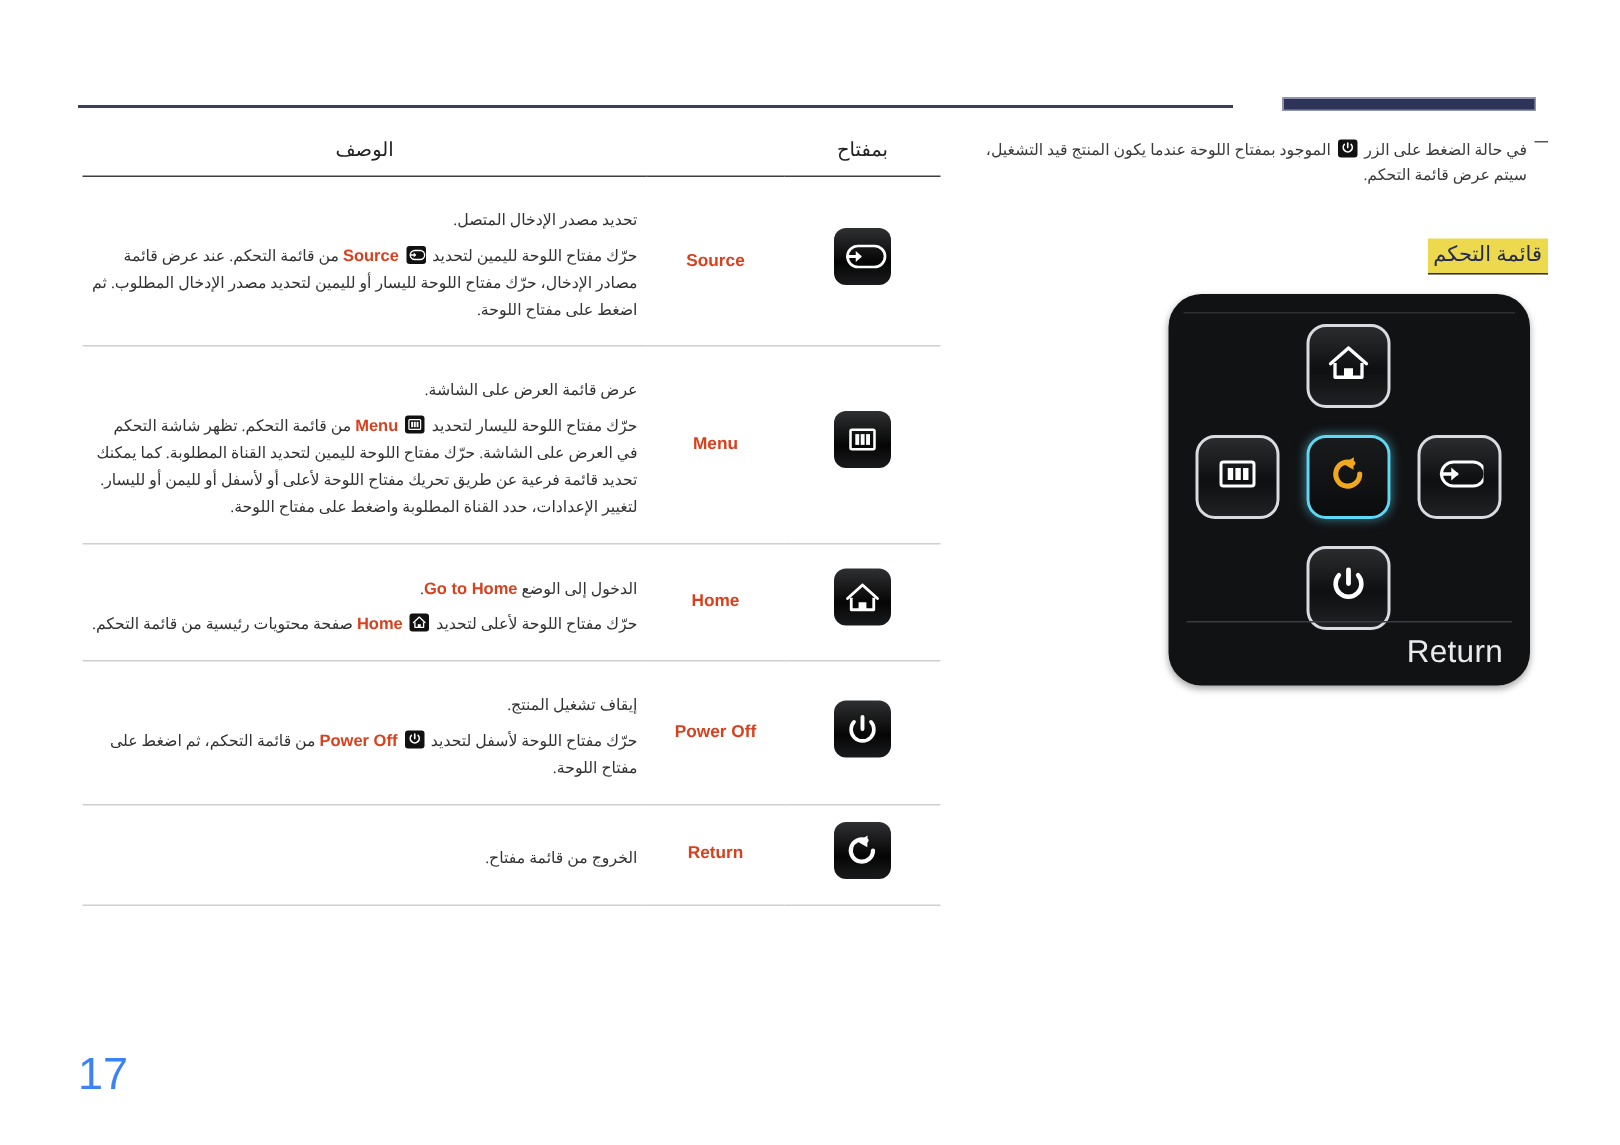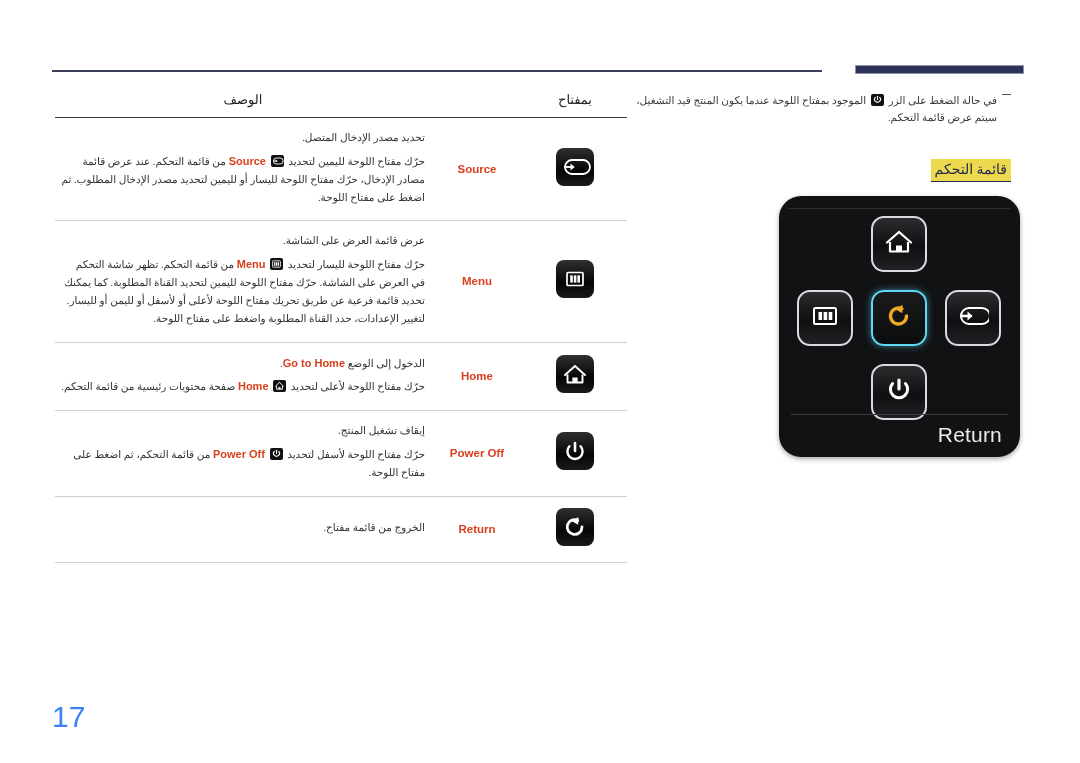--- a/index.html
+++ b/index.html
@@ -27,21 +27,21 @@
     position: absolute;
     left: 855px; top: 65px;
     width: 169px; height: 9px;
     background: #2e3457;
     border: 1px solid #8e92ab;
   }
 
   
   .right-col {
     position: absolute;
-    right: 69px; top: 92px;
+    right: 48px; top: 92px;
     width: 375px;
   }
   .note {
     position: relative;
     direction: rtl;
     text-align: right;
     font-family: "Liberation Serif", "DejaVu Serif", serif;
     font-size: 10.5px;
     line-height: 1.65;
     color: #3a3a3a;
@@ -179,21 +179,21 @@
     font-weight: 700;
     direction: ltr;
   }
   td.c-desc {
     text-align: right;
     font-family: "Liberation Serif", "DejaVu Serif", serif;
     font-size: 10.5px;
     line-height: 1.7;
     color: #333;
   }
-  .desc-line { margin: 0 0 2px 0; }
+  .desc-line { margin: 10px 0 2px 0; }
   .desc-line.second { margin-top: 5px; }
   .kw {
     color: #d9411e;
     font-family: "Liberation Sans", sans-serif;
     font-weight: 700;
     font-size: 11px;
     direction: ltr;
     display: inline-block;
   }
 

